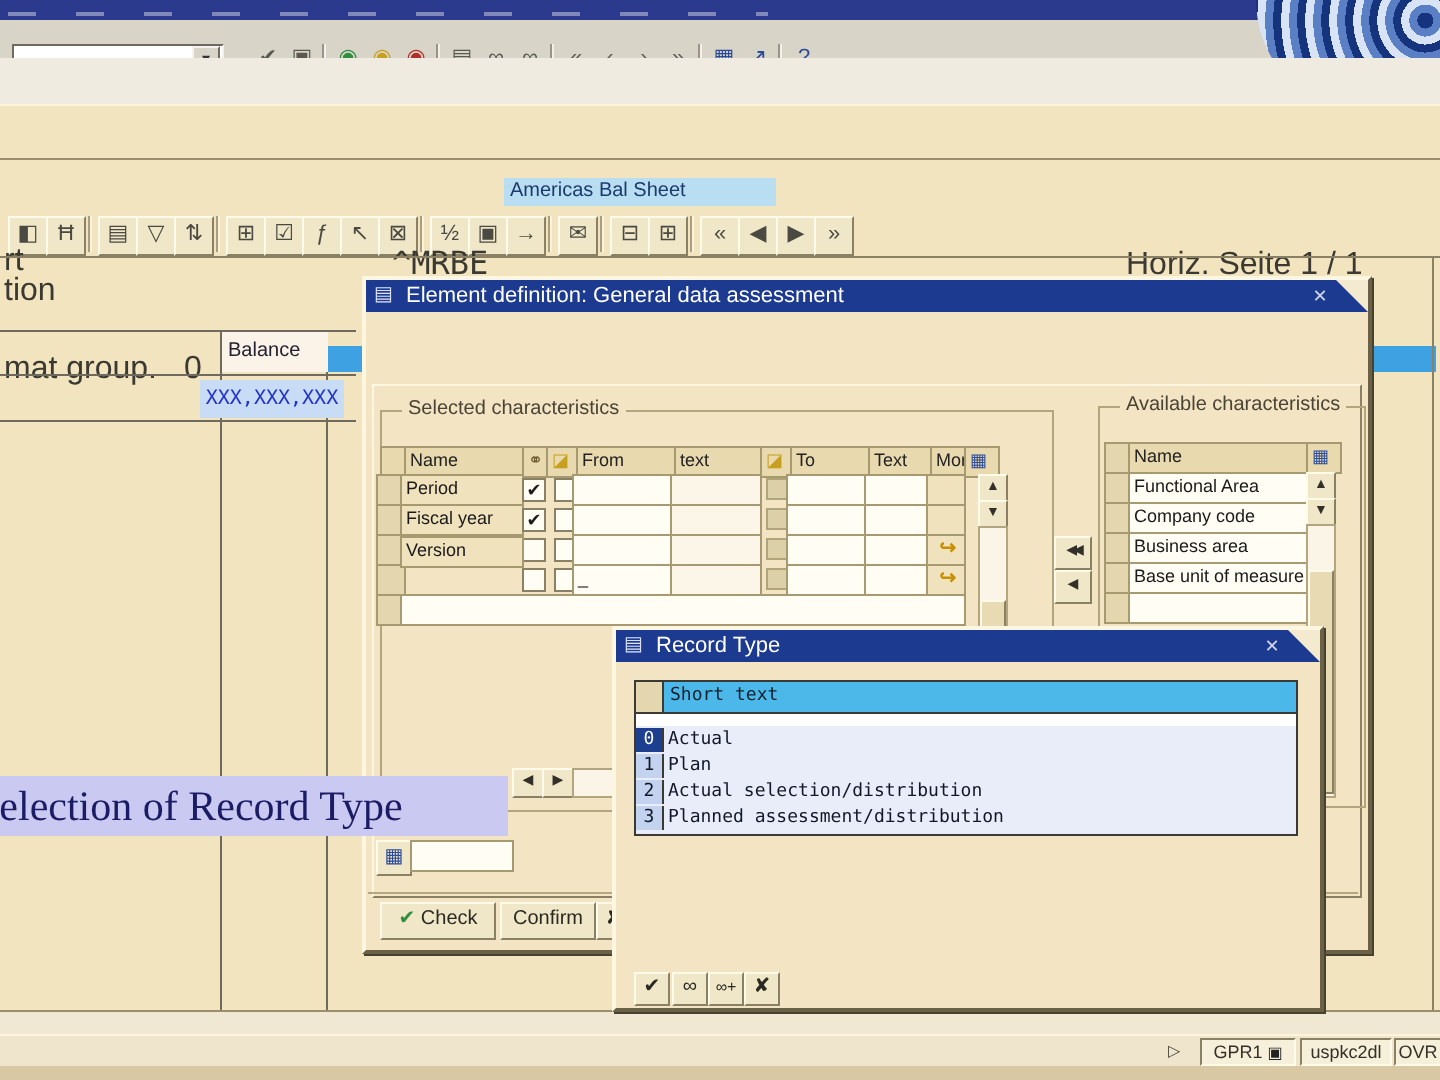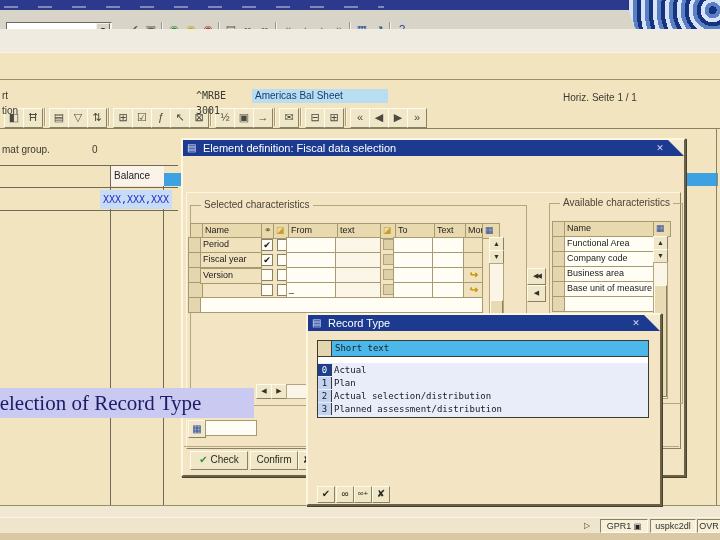--- a/index.html
+++ b/index.html
@@ -22,21 +22,21 @@
   .swirl{left:628px;top:0;width:92px;height:57px;border-bottom-left-radius:70px;
     background:repeating-radial-gradient(circle at 92% 18%,#16337e 0 4px,#5a7fc4 4px 8px,#d8e4f6 8px 12px);}
   .titlebar{left:0;top:29px;width:720px;height:23px;background:#efebe0;border-bottom:1px solid #b0a88c;}
   .apptitle{left:-8px;top:33px;font-size:13px;font-weight:bold;font-style:italic;color:#4f5f99;white-space:nowrap;}
   .appbar{left:0;top:52px;width:720px;height:26px;background:#f3e4c0;
     border-top:1px solid #fdf4dd;border-bottom:1px solid #9a8f6d;}
   .abtn{top:55px;width:18px;height:18px;background:#f0e6c8;border:1px solid;
     border-color:#fffbe8 #8a8164 #8a8164 #fffbe8;line-height:17px;text-align:center;font-size:11px;color:#4a4a42;}
   .asep{top:55px;width:1px;height:18px;background:#a99e7d;box-shadow:1px 0 0 #fbf2da;}
   
-  .lbl{font-size:10px;color:#3a3a32;white-space:nowrap;}
+  .lbl{font-size:16px;color:#3a3a32;white-space:nowrap;margin-top:32px;}
   .mono{font-family:"DejaVu Sans Mono",monospace;}
   .descfield{left:252px;top:89px;width:133px;height:14px;background:#b9ddf1;color:#1c3a6e;
     line-height:14px;padding-left:3px;white-space:nowrap;}
   .hrule{left:0;top:128px;width:720px;height:1px;background:#8a8164;}
   
   .vline{width:1px;background:#6e6a5e;}
   .hline{height:1px;background:#6e6a5e;}
   .lcell{position:absolute;font-size:10px;line-height:19px;padding-left:3px;white-space:nowrap;overflow:hidden;}
   .redtxt{color:#9c2f1f;}
   .xxxcell{left:100px;top:190px;width:72px;height:19px;background:#c8dcf5;color:#2233cc;
@@ -174,21 +174,21 @@
   <div class="abs hline" style="left:0;top:165px;width:178px"></div>
   <div class="abs hline" style="left:0;top:187px;width:178px"></div>
   <div class="abs hline" style="left:0;top:210px;width:178px"></div>
 
   <div class="abs lcell" style="left:111px;top:166px;width:50px;height:20px;background:#fbf3e8;color:#223">Balance</div>
   <div class="abs xxxcell">XXX,XXX,XXX</div>
 
   <div class="abs winborder"></div>
 
   <div class="abs dialog" style="left:181px;top:138px;width:501px;height:335px;z-index:30">
-    <div class="dtitle">Element definition: Fiscal data selection</div>
+    <div class="dtitle">Element definition: General data assessment</div>
     <div class="dticon">▤</div>
     <div class="dclose">✕</div>
     <div class="fold"></div>
 
     <div class="tabbody" style="left:3px;top:52px;width:493px;height:255px"></div>
 
     <div class="grpbox" style="left:7px;top:65px;width:335px;height:199px">
       <div class="grplabel">Selected characteristics</div>
     </div>
 

